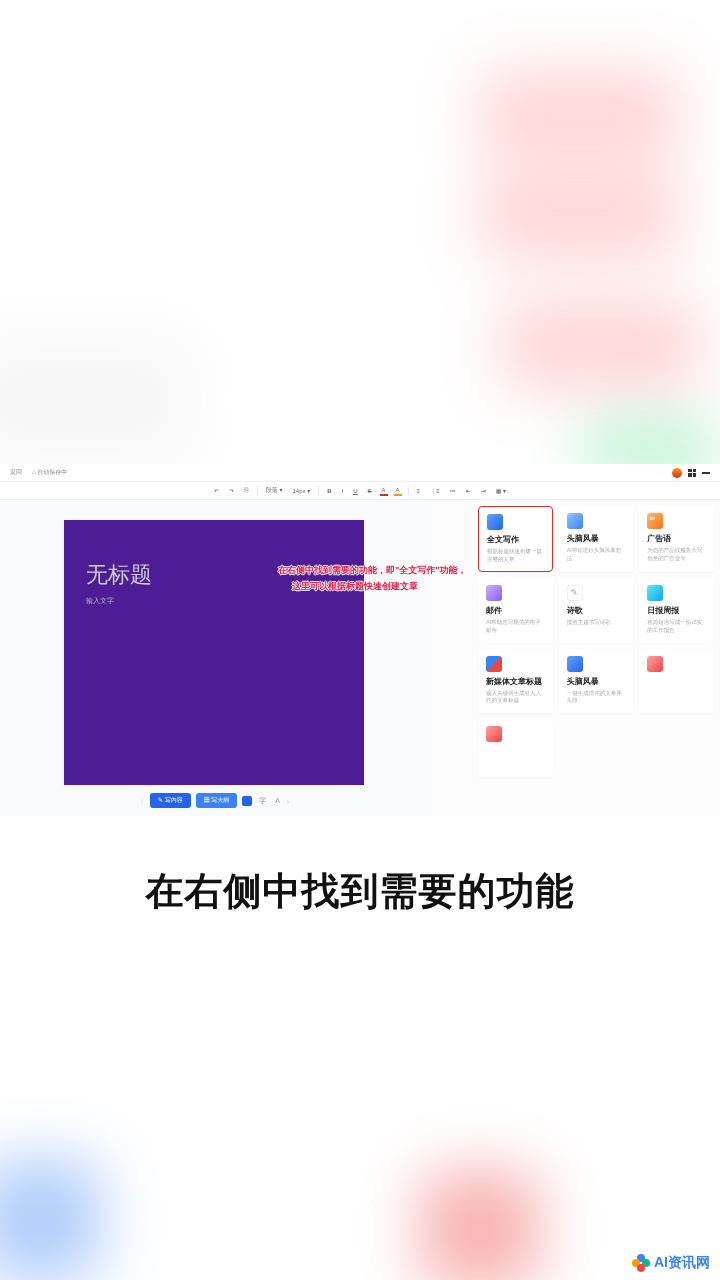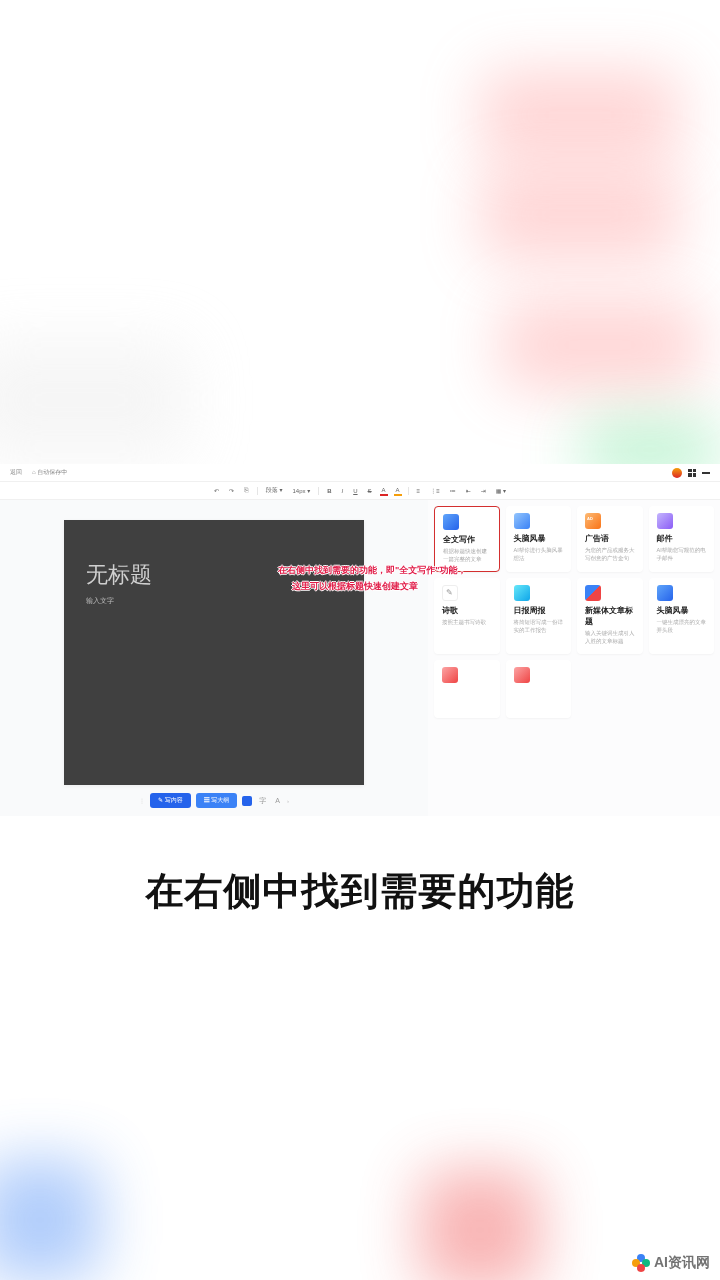--- a/index.html
+++ b/index.html
@@ -74,21 +74,21 @@
   .doc-area{
     flex: 1;
     display:flex;
     flex-direction:column;
     align-items:center;
     padding: 20px 0 8px 0;
   }
   .doc{
     width: 300px;
     flex:1;
-    background:#404040;
+    background:#4c1d95;
     box-shadow: 0 1px 4px rgba(0,0,0,0.06);
     padding: 40px 22px 10px 22px;
     position:relative;
   }
   .doc-title{
     font-size: 22px;
     color:#cfcfcf;
     font-weight:500;
   }
   .doc-sub{ font-size:7px; color:#bbb; margin-top:6px; }
@@ -113,22 +113,23 @@
   .chev{color:#bbb;}
 
   .panel{
     width: 292px;
     background:#fcfcfd;
     padding: 6px 6px;
     overflow:hidden;
   }
   .cards{
     display:grid;
-    grid-template-columns: 1fr 1fr 1fr 1fr;
+    grid-template-columns: 1fr 1fr 1fr;
     gap:6px;
+    margin-left:44px;
   }
   .card{
     background:#fff;
     border-radius:4px;
     padding:7px 8px 8px 8px;
     box-shadow:0 1px 2px rgba(0,0,0,0.04);
     min-height:58px;
   }
   .card.highlight{
     border:1.5px solid #d32f2f;
@@ -174,21 +175,21 @@
 
   .watermark{
     position:absolute;
     bottom:8px;
     right:10px;
     display:flex;
     align-items:center;
     gap:4px;
     font-size:14px;
     font-weight:bold;
-    color:#737373;
+    color:#3b82f6;
   }
   .wm-icon{
     width:18px;height:18px;position:relative;
   }
   .petal{position:absolute;width:8px;height:8px;border-radius:50%;}
   .p1{background:#3b82f6;top:0;left:5px;}
   .p2{background:#f59e0b;top:5px;left:0;}
   .p3{background:#10b981;top:5px;right:0;}
   .p4{background:#ef4444;bottom:0;left:5px;}
 </style>

